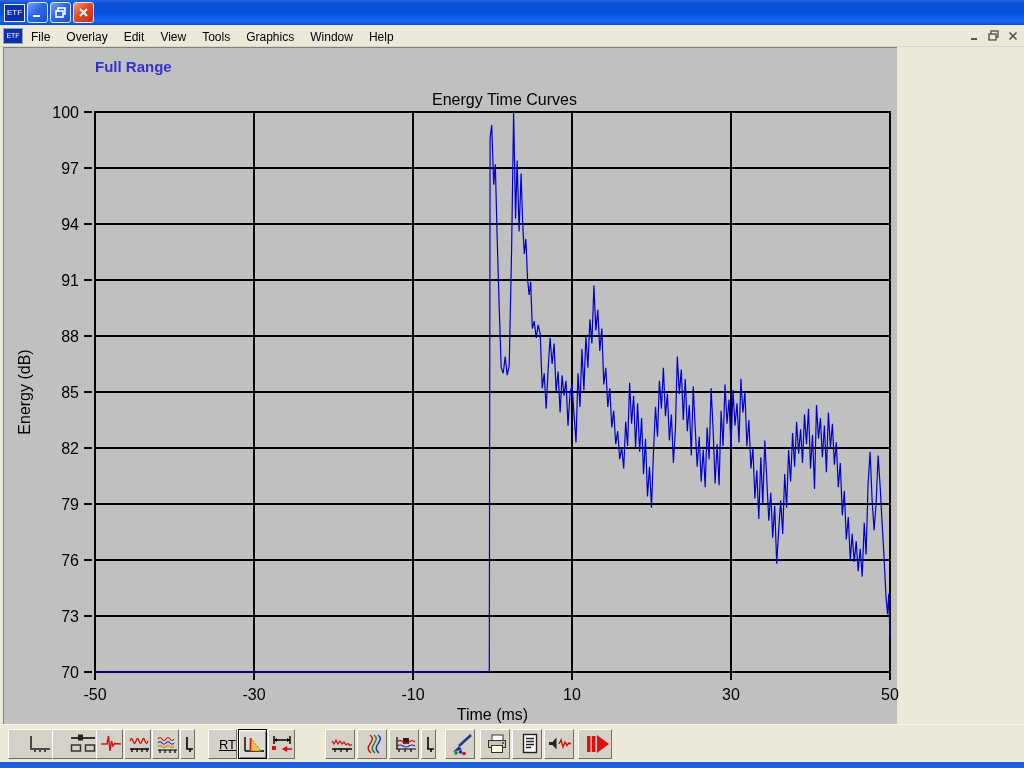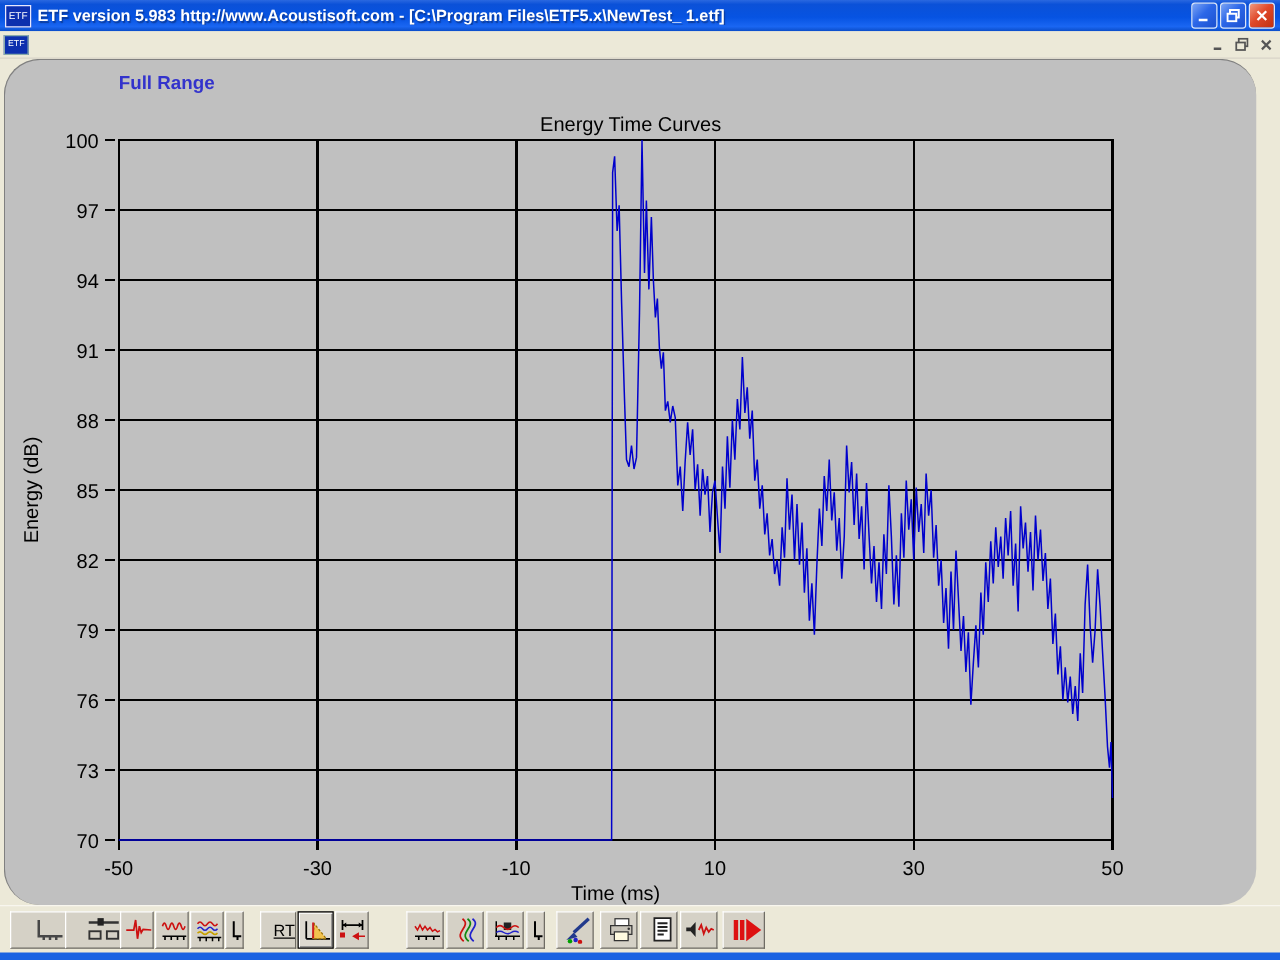--- a/index.html
+++ b/index.html
@@ -22,22 +22,22 @@
 
   
   #menubar{position:absolute;left:0;top:25px;width:1024px;height:22px;background:#ece9d8;
     display:flex;align-items:center;padding:0 3px;box-sizing:border-box;border-bottom:1px solid #d8d4c8;}
   #menubar .app-icon{width:18px;height:14px;font-size:7px;border:1px solid #8aa;}
   .menu-item{font-size:12px;color:#000;padding:3px 8px;cursor:default;}
   #mdi-ctls{margin-left:auto;display:flex;align-items:center;}
   .mdi-btn{width:17px;height:15px;display:flex;align-items:center;justify-content:center;margin-left:2px;}
 
   
-  #client{position:absolute;left:3px;top:47px;width:1002px;height:677px;background:#c0c0c0;
-    border-top:1px solid #808080;border-left:1px solid #808080;box-sizing:border-box;border-radius:29px;}
+  #client{position:absolute;left:3px;top:47px;width:894px;height:677px;background:#c0c0c0;
+    border-top:1px solid #808080;border-left:1px solid #808080;box-sizing:border-box;}
   #chart-svg{position:absolute;left:0;top:0;}
   #full-range{position:absolute;left:91px;top:10px;color:#3333cc;font-size:15px;font-weight:bold;}
   .grid{stroke:#000;stroke-width:2;shape-rendering:crispEdges;}
   .tick{stroke:#000;stroke-width:2;shape-rendering:crispEdges;}
   .ticklabel{font-family:"Liberation Sans",sans-serif;font-size:16px;fill:#000;}
   .axislabel{font-family:"Liberation Sans",sans-serif;font-size:16px;fill:#000;}
   .charttitle{font-family:"Liberation Sans",sans-serif;font-size:16px;fill:#000;}
   .curve{fill:none;stroke:#0000cc;stroke-width:1.2;}
 
   
@@ -53,41 +53,41 @@
   
   #bottom-strip{position:absolute;left:0;top:762px;width:1024px;height:6px;background:#1a62e2;}
 </style>
 </head>
 <body>
 
 <div id="window">
 
   <div id="titlebar">
     <div class="app-icon">ETF</div>
-    <div id="title-text">ETF version 5.983 http://www.Acoustisoft.com - [C:\Program Files\ETF5.x\NewTest_ 1.etf]</div>
     <div class="tb-ctl blue">
       <svg width="11" height="11" viewBox="0 0 11 11">
           <rect x="1" y="8" width="7" height="2" fill="#fff"></rect>
         </svg>
     </div>
     <div class="tb-ctl blue">
       <svg width="11" height="11" viewBox="0 0 11 11">
           <rect x="3" y="1" width="7" height="6" fill="none" stroke="#fff" stroke-width="1.6"></rect>
           <rect x="1" y="4" width="7" height="6" fill="#2c67e8" stroke="#fff" stroke-width="1.6"></rect>
         </svg>
     </div>
     <div class="tb-ctl red">
       <svg width="11" height="11" viewBox="0 0 11 11">
           <path d="M2,2 L9,9 M9,2 L2,9" stroke="#fff" stroke-width="1.8"></path>
         </svg>
     </div>
   </div>
 
   <div id="menubar">
     <div class="app-icon">ETF</div>
+    <div id="menu-items"><span class="menu-item">File</span><span class="menu-item">Overlay</span><span class="menu-item">Edit</span><span class="menu-item">View</span><span class="menu-item">Tools</span><span class="menu-item">Graphics</span><span class="menu-item">Window</span><span class="menu-item">Help</span></div>
     <div id="mdi-ctls">
       <div class="mdi-btn">
         <svg width="10" height="10" viewBox="0 0 10 10">
             <rect x="1" y="7" width="6" height="2" fill="#555"></rect>
           </svg>
       </div>
       <div class="mdi-btn">
         <svg width="11" height="11" viewBox="0 0 11 11">
             <rect x="3" y="1" width="7" height="6" fill="none" stroke="#555" stroke-width="1.4"></rect>
             <rect x="1" y="4" width="7" height="6" fill="#ece9d8" stroke="#555" stroke-width="1.4"></rect>

